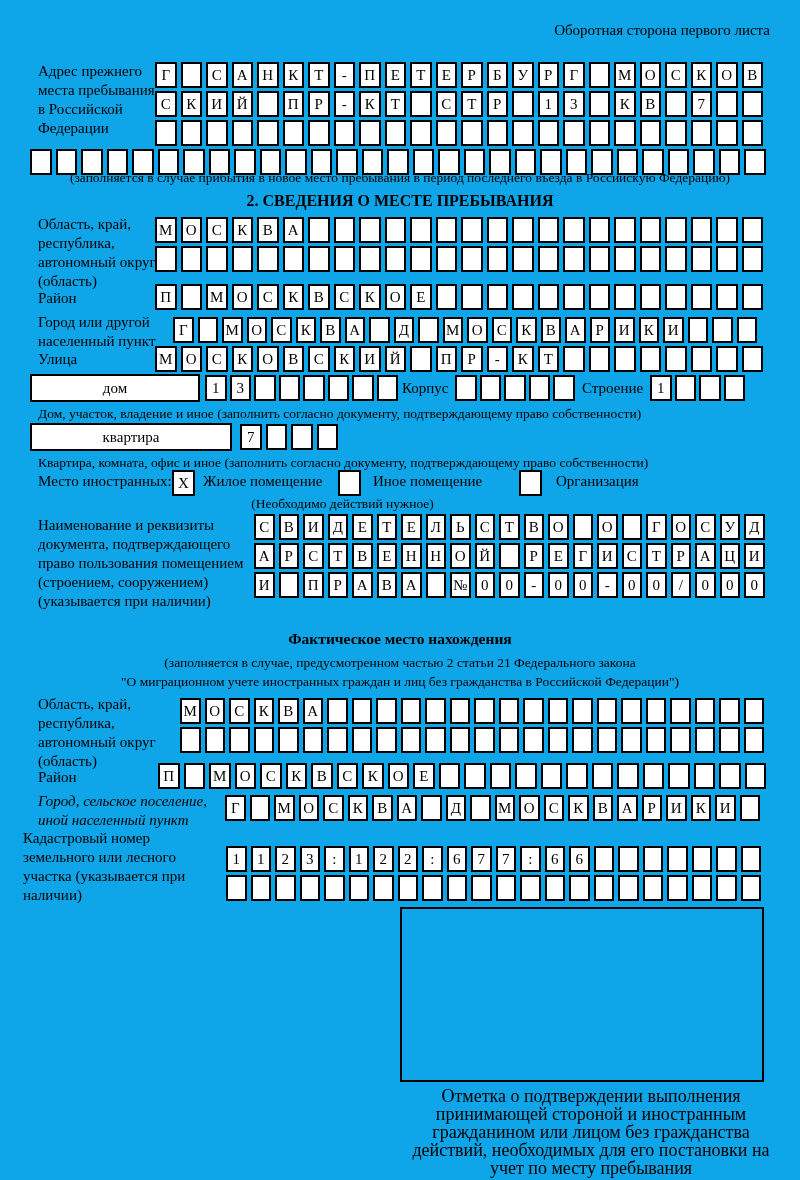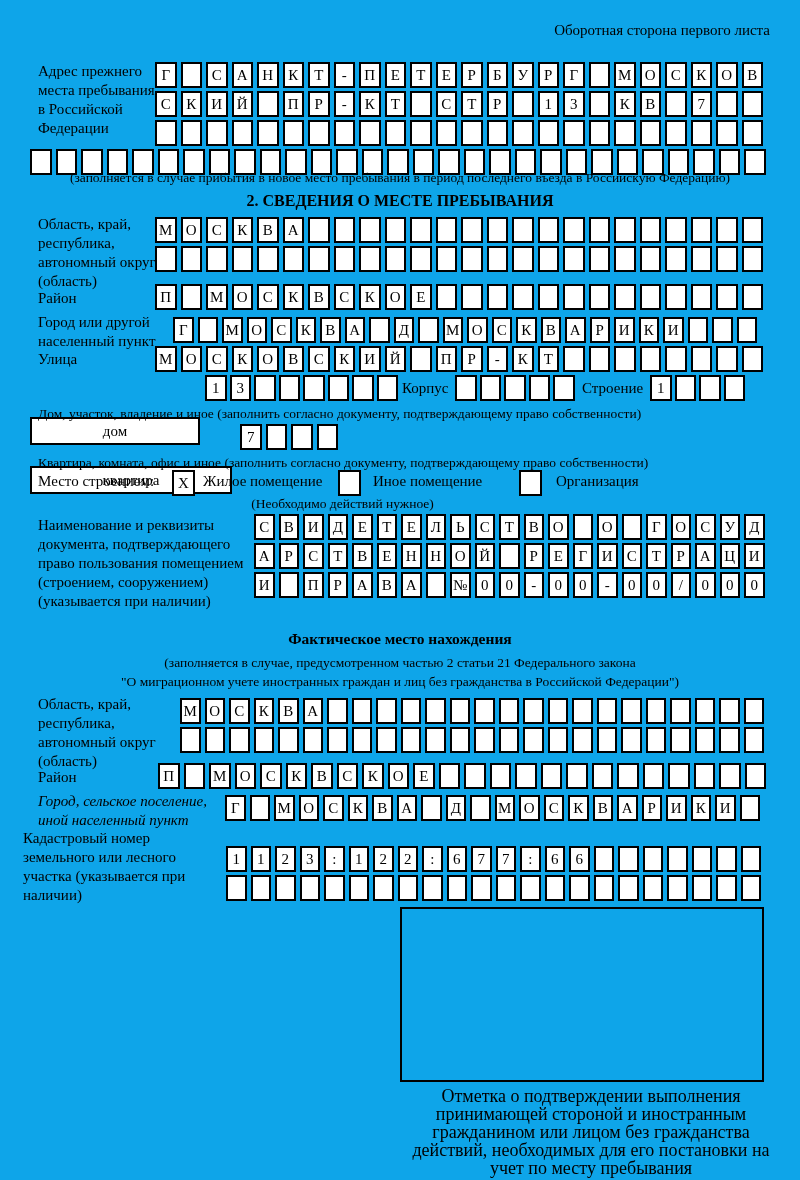--- a/index.html
+++ b/index.html
@@ -14,21 +14,21 @@
   .title{position:absolute;left:0;width:800px;text-align:center;font-weight:bold;font-size:16px;}
   .boxrow{position:absolute;display:flex;gap:4px;}
   .boxrow.tight{gap:3px;}
   .cell{
     width:21.5px;height:26px;border:2px solid #000;box-sizing:border-box;flex:none;
     display:flex;align-items:center;justify-content:center;font-size:15px;background:#fff;
   }
   .boxrow.narrow .cell{width:20.5px;}
   .widebox{
     position:absolute;height:28px;border:2px solid #000;box-sizing:border-box;background:#fff;
-    display:flex;align-items:center;justify-content:center;font-size:15px;margin-top:43px;
+    display:flex;align-items:center;justify-content:center;font-size:15px;
   }
   .checkbox{
     position:absolute;width:23px;height:26px;border:2px solid #000;box-sizing:border-box;background:#fff;
     display:flex;align-items:center;justify-content:center;font-size:15px;
   }
   .inline-lbl{position:absolute;font-size:15px;}
 
   #prev-label{top:62px;left:38px;width:124px;}
   #prev-r1{top:62px;left:155px;}
   #prev-r2{top:91px;left:155px;}
@@ -380,21 +380,21 @@
 
   <div class="widebox" id="apt-box">квартира</div>
   <div class="boxrow" id="apt-row">
       <span class="cell">7</span>
       <span class="cell"></span>
       <span class="cell"></span>
       <span class="cell"></span>
     </div>
   <div class="note" id="apt-note">Квартира, комната, офис и иное (заполнить согласно документу, подтверждающему право собственности)</div>
 
-  <div class="inline-lbl" id="stay-label">Место строением:</div>
+  <div class="inline-lbl" id="stay-label">Место иностранных:</div>
   <div class="checkbox" id="stay-box1">X</div>
   <div class="inline-lbl" id="stay-opt1">Жилое помещение</div>
   <div class="checkbox" id="stay-box2"></div>
   <div class="inline-lbl" id="stay-opt2">Иное помещение</div>
   <div class="checkbox" id="stay-box3"></div>
   <div class="inline-lbl" id="stay-opt3">Организация</div>
   <div class="note center" id="stay-note">(Необходимо действий нужное)</div>
 
   <div class="lbl" id="doc-label">Наименование и реквизиты документа, подтверждающего право пользования помещением (строением, сооружением) (указывается при наличии)</div>
   <div class="boxrow narrow" id="doc-r1">

